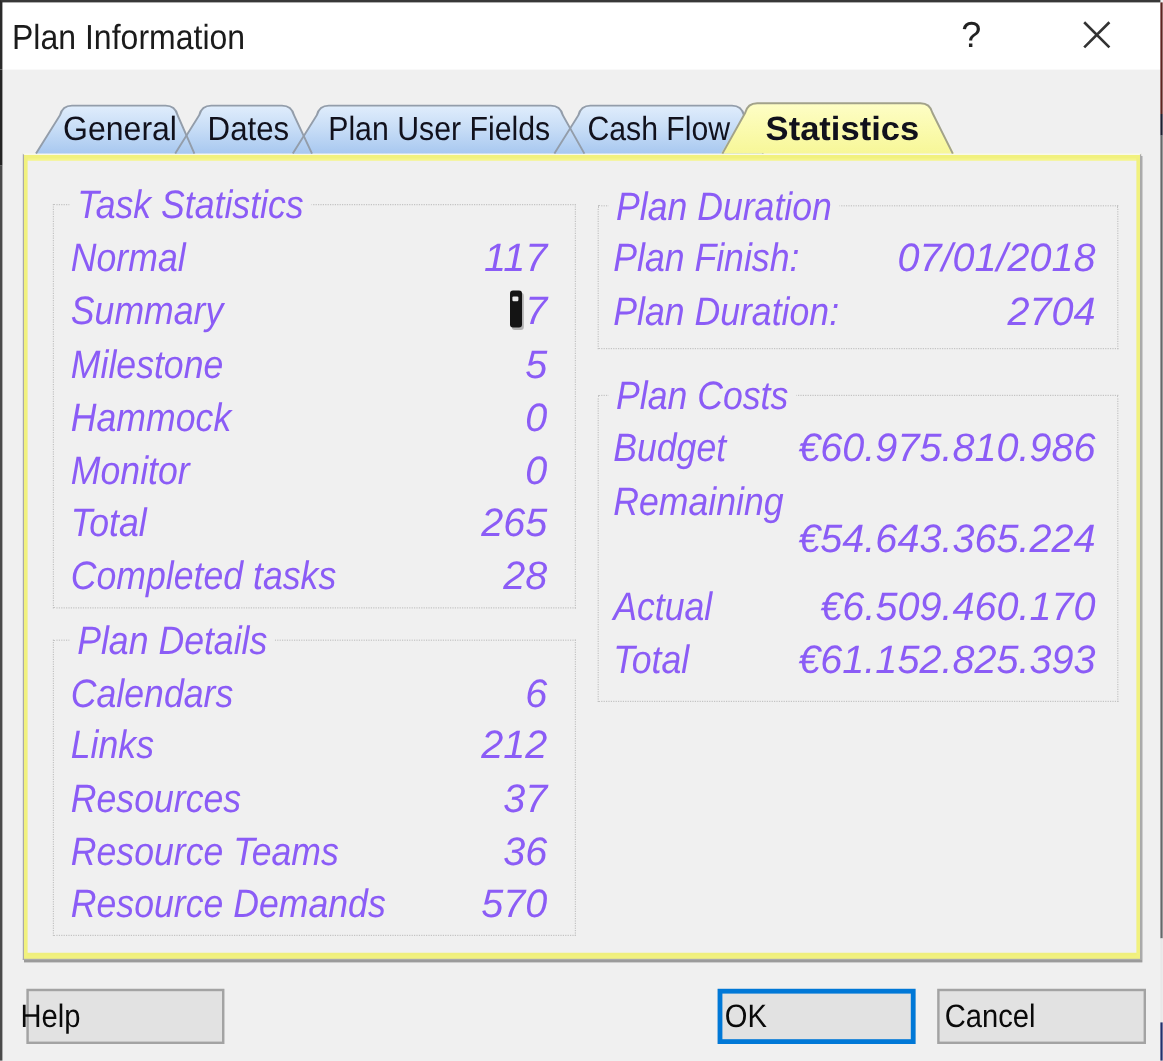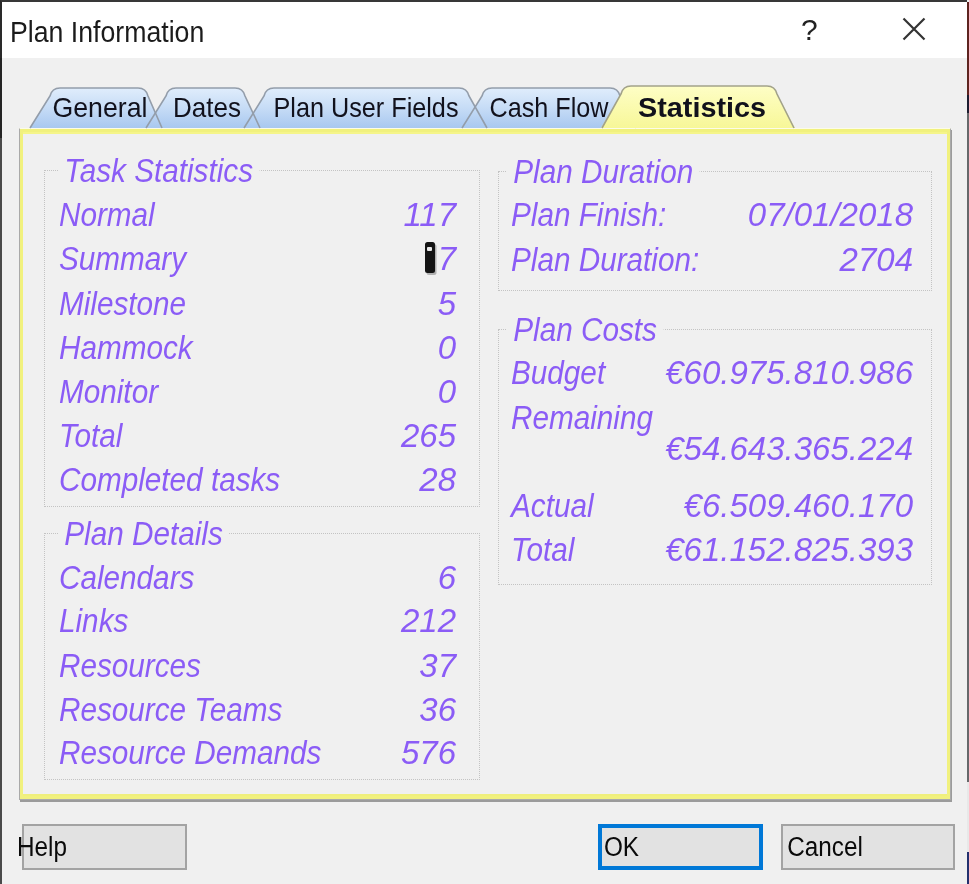--- a/index.html
+++ b/index.html
@@ -128,21 +128,21 @@
   <div class="row" style="left:14px;right:23px;top:116px;">
       <span>Resources</span>
       <b>37</b>
     </div>
   <div class="row" style="left:14px;right:23px;top:160px;">
       <span>Resource Teams</span>
       <b>36</b>
     </div>
   <div class="row" style="left:14px;right:23px;top:203px;">
       <span>Resource Demands</span>
-      <b>576</b>
+      <b>570</b>
     </div>
 </div>
 
 <div class="grp" style="left:498px;top:171px;width:433.5px;height:120px;">
   <span class="glab" style="left:8px;">Plan Duration</span>
   <div class="row" style="left:12px;right:17.5px;top:27px;">
       <span>Plan Finish:</span>
       <b>07/01/2018</b>
     </div>
   <div class="row" style="left:12px;right:17.5px;top:72px;">

